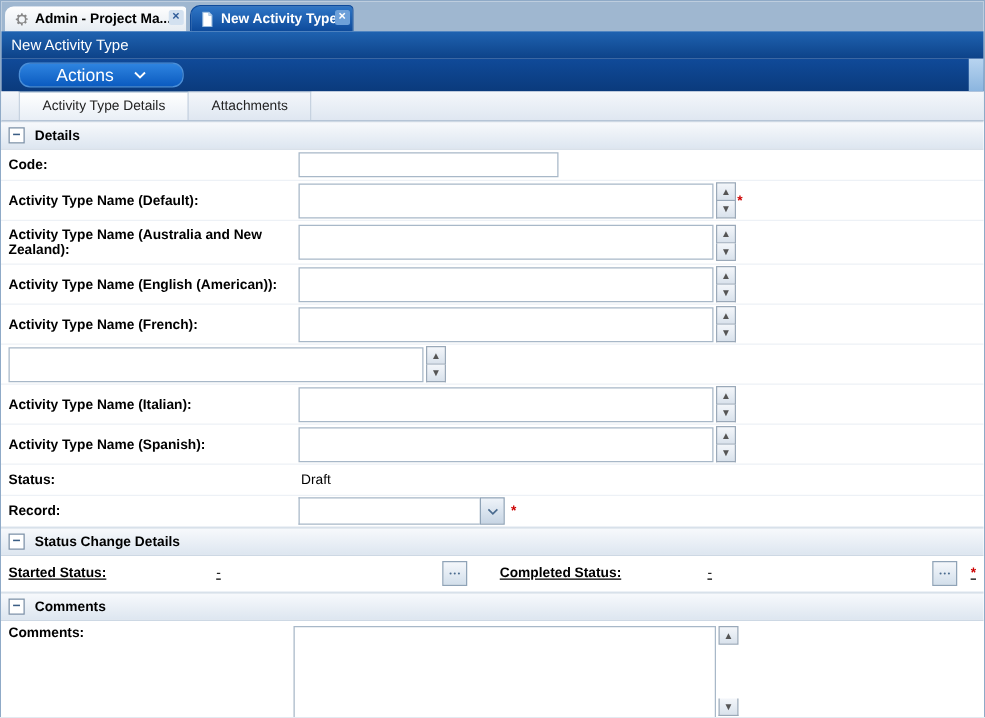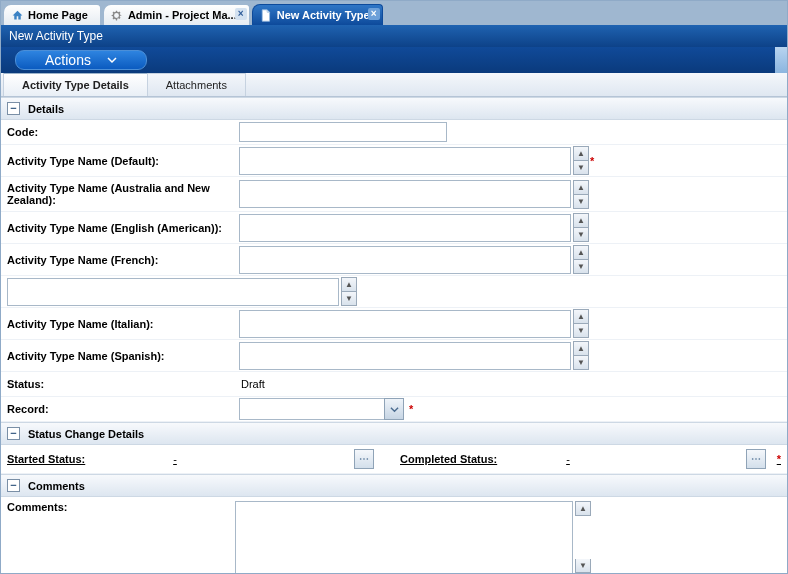--- a/index.html
+++ b/index.html
@@ -33,21 +33,21 @@
   .actions-pill {
     background: linear-gradient(#2e84e0, #0b5bc0);
     color: #fff; height: 18px; display: flex; align-items: center; justify-content: center;
     border-radius: 9px; width: 130px; font-size: 14px; gap: 16px; border: 1px solid #4b8fd8;
   }
   .actions-caret { width: 10px; height: 10px; }
   .actionsbar .corner { position: absolute; right: 0; top: 0; height: 26px; width: 12px; background: linear-gradient(#b8d4f0, #8bb5df); }
   
   .subtabs { display: flex; background: linear-gradient(#f4f7fb, #dfe7f1); border-bottom: 1px solid #b5c4d6; }
   .subtab { padding: 5px 18px; font-size: 11px; color: #222; border-right: 1px solid #c6d2e0; border-top: 1px solid #c6d2e0; }
-  .subtab:first-child { border-left: 1px solid #c6d2e0; margin-left: 2px; font-weight: bold; }
+  .subtab:first-child { border-left: 1px solid #c6d2e0; margin-left: 14px; }
   .subtab.active { background: linear-gradient(#ffffff, #e9eff6); border-top: 2px solid #9cb4cc; margin-top: -1px; }
   
   .content { overflow-y: auto; height: calc(574px - 22px - 22px - 26px - 26px); background: #fff; }
   .section-header {
     display: flex; align-items: center; gap: 8px; padding: 4px 6px; font-weight: bold;
     background: linear-gradient(#f7f9fc, #dde6f0); border-top: 1px solid #cdd8e4; border-bottom: 1px solid #cdd8e4;
   }
   .toggle-box { width: 11px; height: 11px; border: 1px solid #7a8fa6; background: #fff; display: inline-flex; align-items: center; justify-content: center; font-size: 11px; line-height: 9px; color: #3a5d84; }
   .field-row { display: flex; align-items: center; padding: 1px 6px; border-bottom: 1px solid #edf1f6; min-height: 22px; column-gap: 4px; }
   .field-row:nth-child(even) { }
@@ -77,28 +77,20 @@
   .comments-row { padding: 4px 6px; display: flex; border-bottom: 1px solid #edf1f6; }
   .comments-row .label { font-weight: bold; width: 228px; }
   .textarea-big { width: 332px; height: 70px; border: 1px solid #a8b8c8; resize: none; }
   .stepper-tall { display: flex; flex-direction: column; justify-content: space-between; height: 72px; }
 </style>
 </head>
 <body>
 <div class="app">
 
   <div class="tabbar">
-    <div class="tab">
-      <span class="icon">
-        <svg viewBox="0 0 16 16" width="13" height="13">
-            <path class="svg-home" d="M8 2 2 8h2v5h3V9h2v4h3V8h2z"></path>
-          </svg>
-      </span>
-      <span class="tab-label">Home Page</span>
-    </div>
     <div class="tab">
       <span class="icon">
         <svg viewBox="0 0 16 16" width="13" height="13">
             <path class="svg-gear" d="M8 5a3 3 0 1 0 .001 6.001A3 3 0 0 0 8 5zm6 3-1.5.3a4.7 4.7 0 0 1-.5 1.2l.9 1.3-1.4 1.4-1.3-.9a4.7 4.7 0 0 1-1.2.5L8.7 14H7.3l-.3-1.5a4.7 4.7 0 0 1-1.2-.5l-1.3.9L3.1 11.5l.9-1.3a4.7 4.7 0 0 1-.5-1.2L2 8.7V7.3l1.5-.3c.1-.4.3-.8.5-1.2l-.9-1.3L4.5 3.1l1.3.9c.4-.2.8-.4 1.2-.5L7.3 2h1.4l.3 1.5c.4.1.8.3 1.2.5l1.3-.9 1.4 1.4-.9 1.3c.2.4.4.8.5 1.2L14 7.3z"></path>
           </svg>
       </span>
       <span class="tab-label">Admin - Project Ma...</span>
       <span class="close">×</span>
     </div>
     <div class="tab active">

